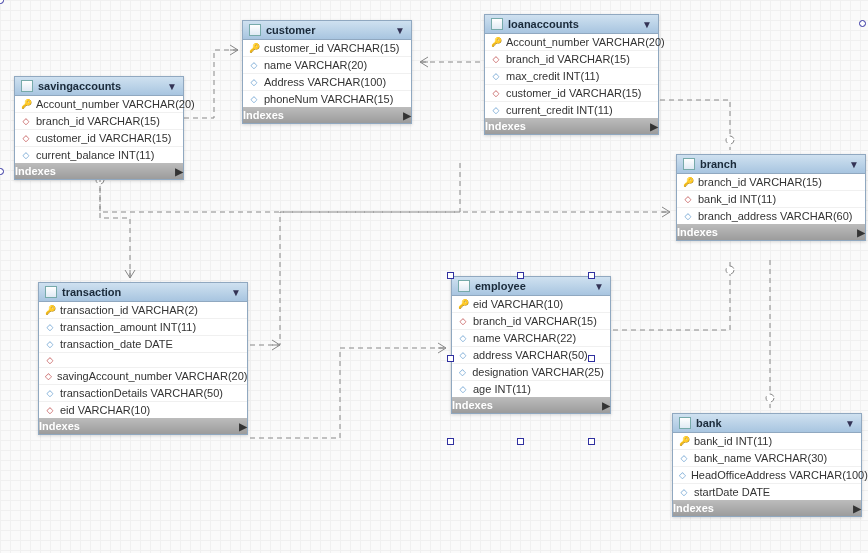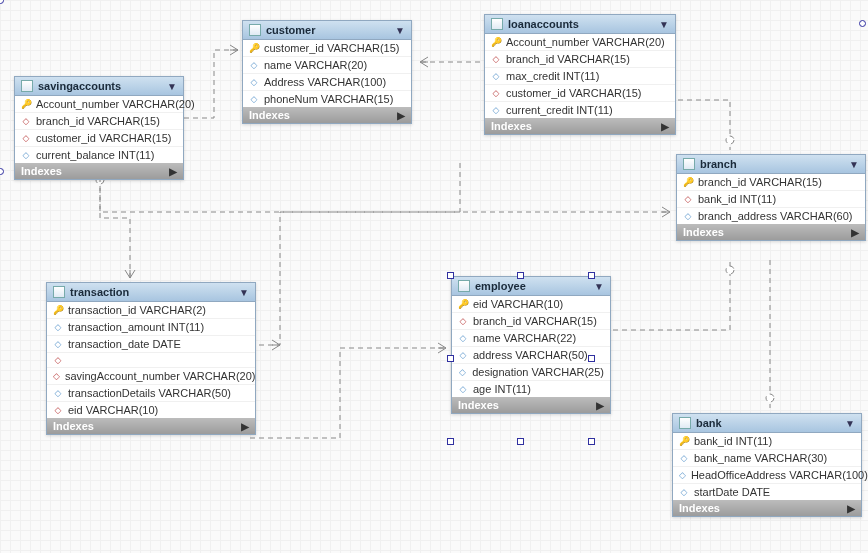--- a/index.html
+++ b/index.html
@@ -58,21 +58,21 @@
     white-space: nowrap;
   }
   .col-row:last-child { border-bottom: none; }
   .col-icon { width: 10px; margin-right: 5px; text-align: center; font-size: 9px; }
   .pk { color: #d9a300; }
   .fk { color: #c05050; }
   .at { color: #6aa0d0; }
   .indexes-row {
     background: linear-gradient(#bcbcbc,#9c9c9c);
     color: #fff;
-    padding: 2px 6px;
+    padding: 2px 0;
     display: flex;
     align-items: center;
     font-weight: bold;
   }
   .indexes-row .arrow { margin-left: auto; font-size: 10px; color: #333;}
   svg.connectors {
     position: absolute;
     top: 0; left: 0;
     width: 868px; height: 553px;
     pointer-events: none;
@@ -175,21 +175,21 @@
         <div class="col-row">
           <span class="col-icon at">◇</span>
           <span>phoneNum VARCHAR(15)</span>
         </div>
       </div>
       <div class="indexes-row">
         <span>Indexes</span>
         <span class="arrow">▶</span>
       </div>
     </div>
-    <div class="table" style="left: 484px; top: 14px; width: 192px;">
+    <div class="table" style="left: 484px; top: 14px; width: 175px;">
       <div class="table-header">
         <span class="tbl-icon"></span>
         <span>loanaccounts</span>
         <span class="expand">▼</span>
       </div>
       <div class="table-body">
         <div class="col-row">
           <span class="col-icon pk">🔑</span>
           <span>Account_number VARCHAR(20)</span>
         </div>
@@ -233,21 +233,21 @@
         <div class="col-row">
           <span class="col-icon at">◇</span>
           <span>branch_address VARCHAR(60)</span>
         </div>
       </div>
       <div class="indexes-row">
         <span>Indexes</span>
         <span class="arrow">▶</span>
       </div>
     </div>
-    <div class="table" style="left: 38px; top: 282px; width: 210px; margin-left: 8px;">
+    <div class="table" style="left: 38px; top: 282px; width: 210px;">
       <div class="table-header">
         <span class="tbl-icon"></span>
         <span>transaction</span>
         <span class="expand">▼</span>
       </div>
       <div class="table-body">
         <div class="col-row">
           <span class="col-icon pk">🔑</span>
           <span>transaction_id VARCHAR(2)</span>
         </div>

